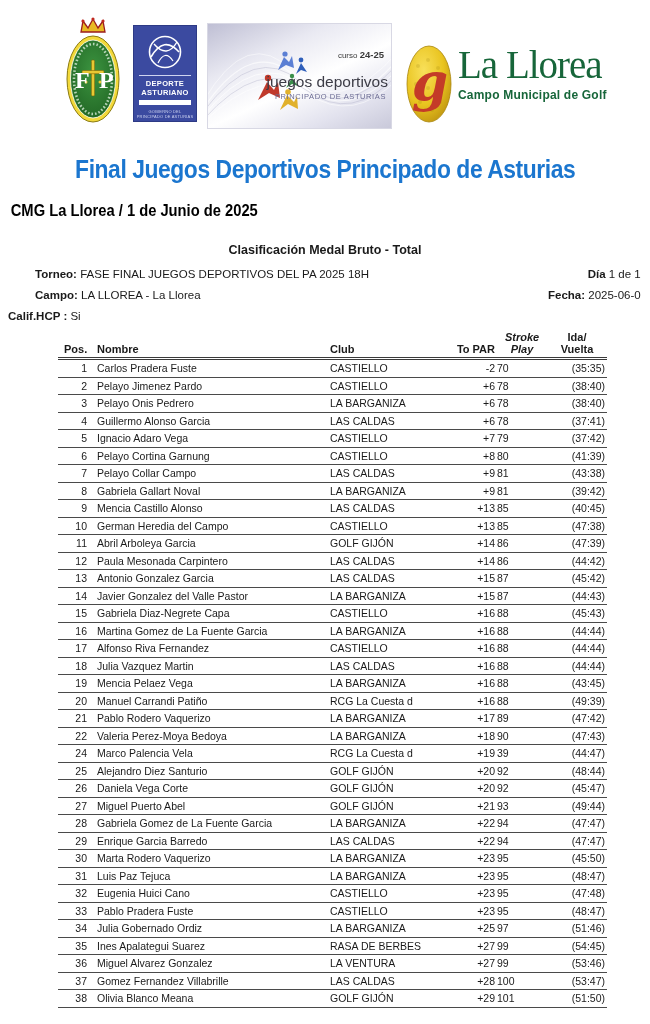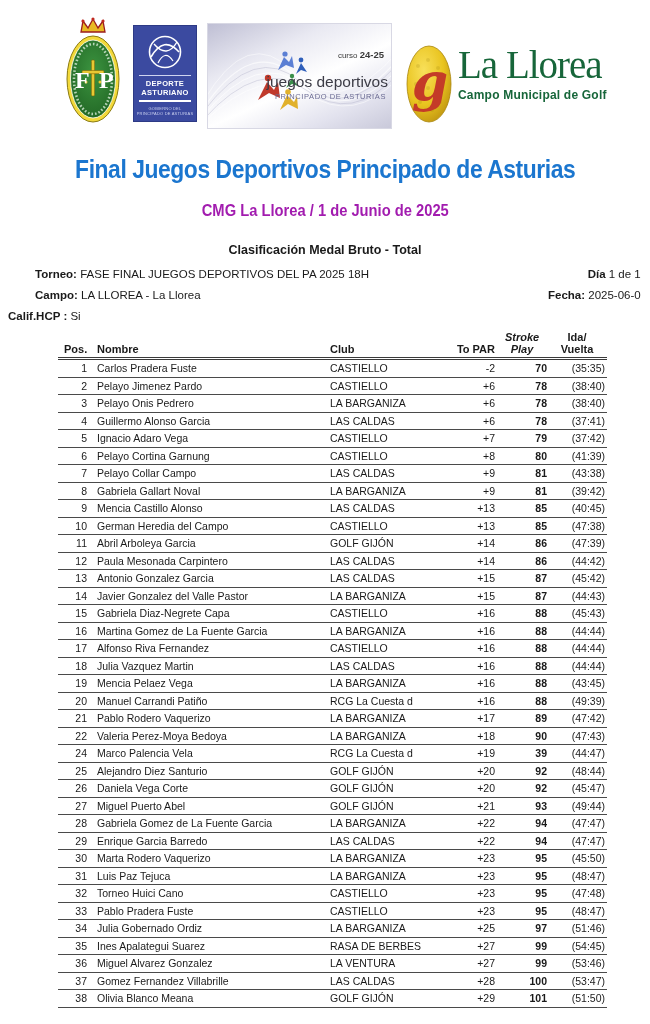--- a/index.html
+++ b/index.html
@@ -6,35 +6,35 @@
   body{
     width:650px;height:1024px;overflow:hidden;background:#ffffff;
     font-family:"Liberation Sans",sans-serif;color:#1a1a1a;position:relative;
   }
   
   .logo-row{display:flex;align-items:flex-start;margin:16px 0 0 66px;height:112px;}
   .crest{width:54px;height:108px;flex:0 0 auto;}
   .deporte{width:62px;height:95px;margin:9px 0 0 13px;background:#3b4aa0;flex:0 0 auto;
     display:flex;flex-direction:column;align-items:center;border:1px solid #2d3a85;}
   .deporte svg{margin-top:7px;}
-  .deporte-text{width:52px;margin-top:4px;border-top:1px solid #cfd4f0;border-bottom:2px solid #ffffff;
+  .deporte-text{width:52px;margin-top:4px;border-top:1px solid #cfd4f0;border-bottom:5px solid #ffffff;
     padding:3px 0;text-align:center;color:#ffffff;font-weight:bold;font-size:7.5px;line-height:9px;letter-spacing:.3px;}
   .deporte-gov{margin-top:4px;color:#c9cfee;font-size:4px;line-height:5px;text-align:center;letter-spacing:.2px;}
   .banner{width:183px;height:104px;margin:7px 0 0 10px;position:relative;flex:0 0 auto;
     border:1px solid #d8d8e4;overflow:hidden;
     background:linear-gradient(155deg,#bfbfd4 0%,#e9e9f2 30%,#ffffff 55%,#e2e2ee 80%,#c9c9da 100%);}
   .banner svg{position:absolute;left:0;top:0;}
   .llorea{display:flex;align-items:flex-start;margin:28px 0 0 14px;flex:0 0 auto;}
   .llorea-text{margin-left:6px;}
   .llorea-title{font-family:"Liberation Serif",serif;color:#17663a;font-size:39px;line-height:42px;letter-spacing:-1px;}
   .llorea-sub{color:#17663a;font-weight:bold;font-size:12px;margin-top:2px;letter-spacing:.2px;}
   
   .h1{margin-top:26px;text-align:center;color:#1b76cf;font-weight:bold;font-size:26px;white-space:nowrap;}
   .h1 span{display:inline-block;transform:scaleX(.88);transform-origin:center;letter-spacing:-.5px;}
-  .h2{margin-top:17px;text-align:center;color:#a21caf;font-weight:bold;font-size:16px;white-space:nowrap;text-decoration:underline;}
+  .h2{margin-top:17px;color:#000000;font-weight:bold;font-size:16px;white-space:nowrap;text-decoration:underline;}
   .h2 span{display:inline-block;transform:scaleX(.92);transform-origin:center;}
   .section-title{margin-top:23px;text-align:center;font-weight:bold;font-size:12.5px;}
   
   .info{position:relative;margin-top:7px;font-size:11.5px;line-height:21px;}
   .info .lbl{font-weight:bold;}
   .info-left{margin-left:8px;}
   .row-torneo,.row-campo{margin-left:27px;}
   .info-right{position:absolute;top:0;left:548px;white-space:nowrap;line-height:21px;text-align:right;}
   
   table.results{border-collapse:collapse;table-layout:fixed;width:549px;margin:4px 0 0 58px;font-size:10.5px;}
@@ -45,21 +45,21 @@
   th.c-nombre{text-align:left;padding-left:3px;}
   th.c-club{text-align:left;padding-left:11px;}
   th.c-topar{text-align:right;padding-right:2px;}
   th.c-stroke{text-align:center;font-style:italic;margin-top:15px;}
   th.c-ida{text-align:center;}
   td{border-bottom:1px solid #4a4a4a;padding:3px 0 2.5px 0;line-height:11px;white-space:nowrap;overflow:hidden;}
   td.c-pos{text-align:right;padding-right:7px;}
   td.c-nombre{padding-left:3px;}
   td.c-club{padding-left:11px;}
   td.c-topar{text-align:right;padding-right:2px;}
-  td.c-stroke{text-align:right;font-weight:bold;}
+  td.c-stroke{text-align:left;font-weight:normal;}
   td.c-ida{text-align:right;padding-right:2px;}
 </style>
 </head>
 <body>
 
 <div class="logo-row">
 
   <svg class="crest" viewBox="0 0 54 108" xmlns="http://www.w3.org/2000/svg">
     <defs>
       <radialGradient id="crgr" cx="50%" cy="40%" r="70%">
@@ -443,21 +443,21 @@
       <tr>
         <td class="c-pos">31</td>
         <td class="c-nombre">Luis Paz Tejuca</td>
         <td class="c-club">LA BARGANIZA</td>
         <td class="c-topar">+23</td>
         <td class="c-stroke">95</td>
         <td class="c-ida">(48:47)</td>
       </tr>
       <tr>
         <td class="c-pos">32</td>
-        <td class="c-nombre">Torneo Huici Cano</td>
+        <td class="c-nombre">Eugenia Huici Cano</td>
         <td class="c-club">CASTIELLO</td>
         <td class="c-topar">+23</td>
         <td class="c-stroke">95</td>
         <td class="c-ida">(47:48)</td>
       </tr>
       <tr>
         <td class="c-pos">33</td>
         <td class="c-nombre">Pablo Pradera Fuste</td>
         <td class="c-club">CASTIELLO</td>
         <td class="c-topar">+23</td>

